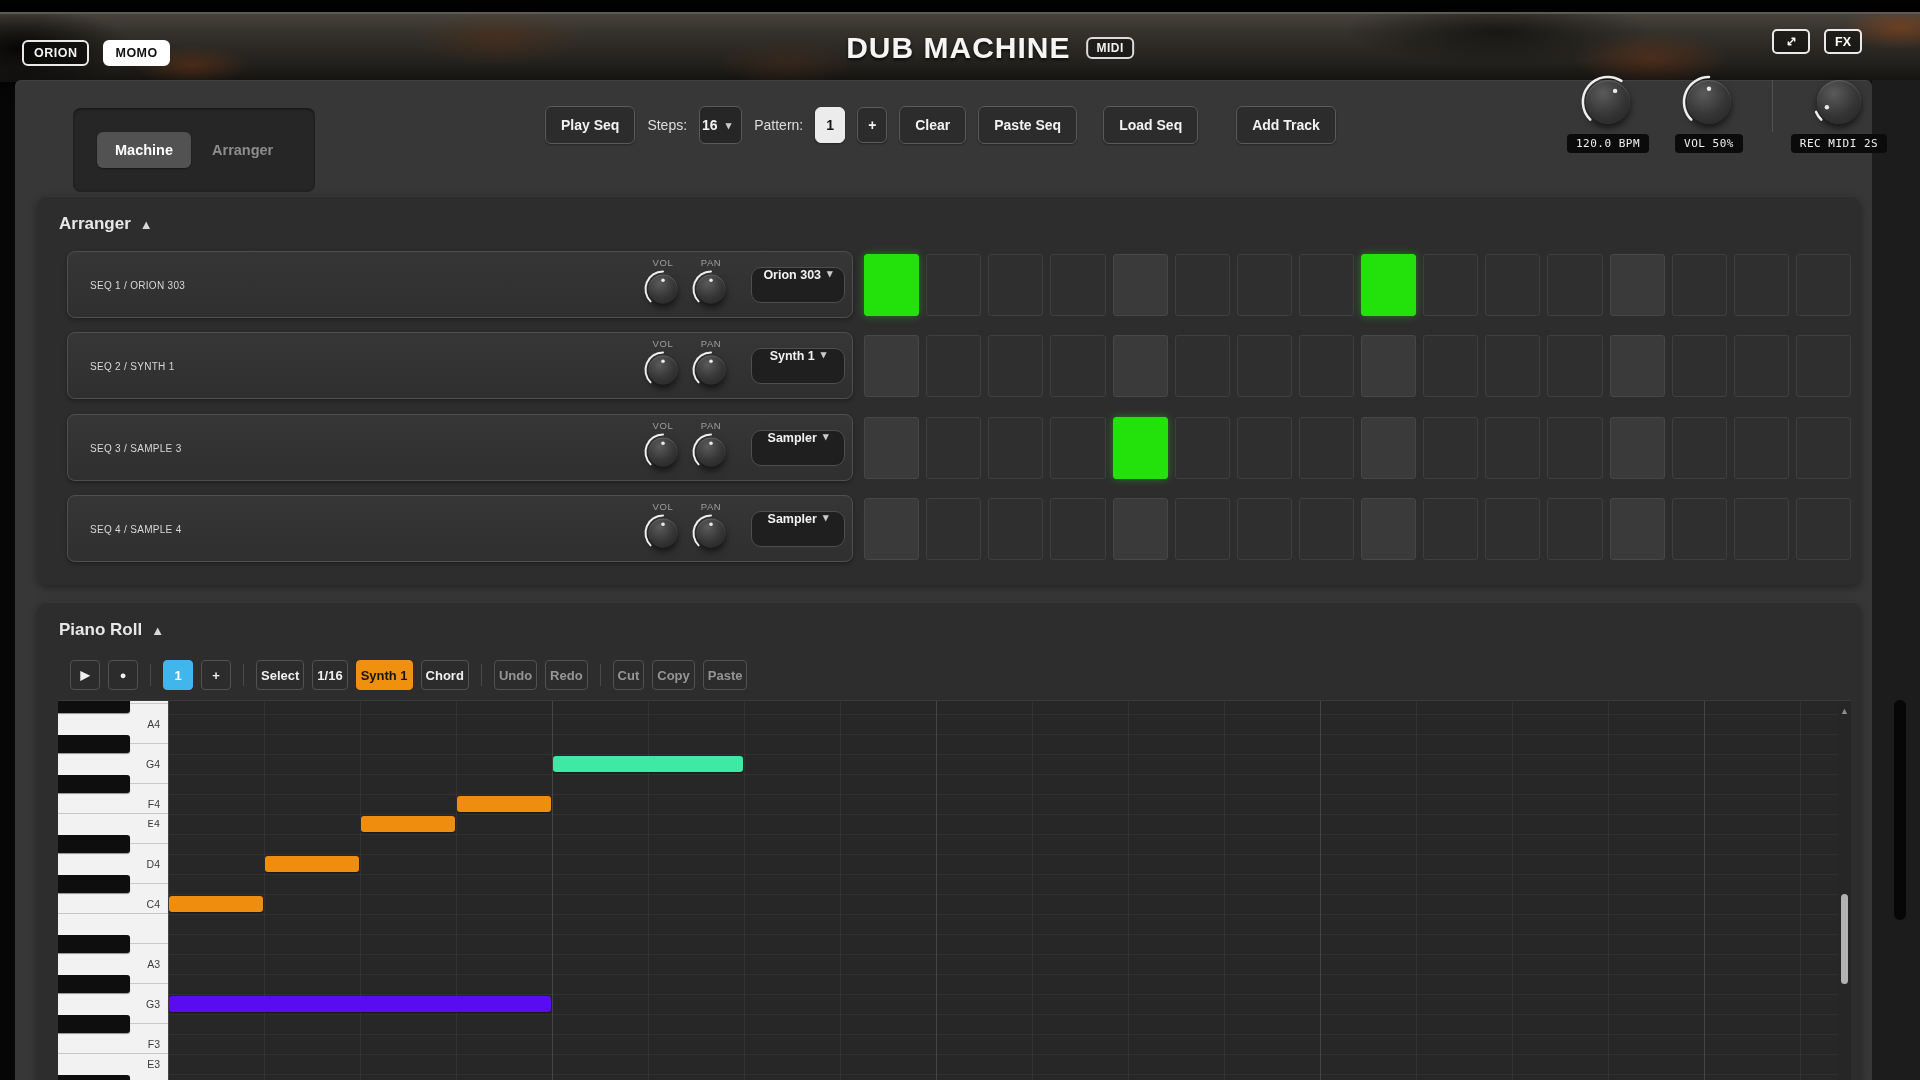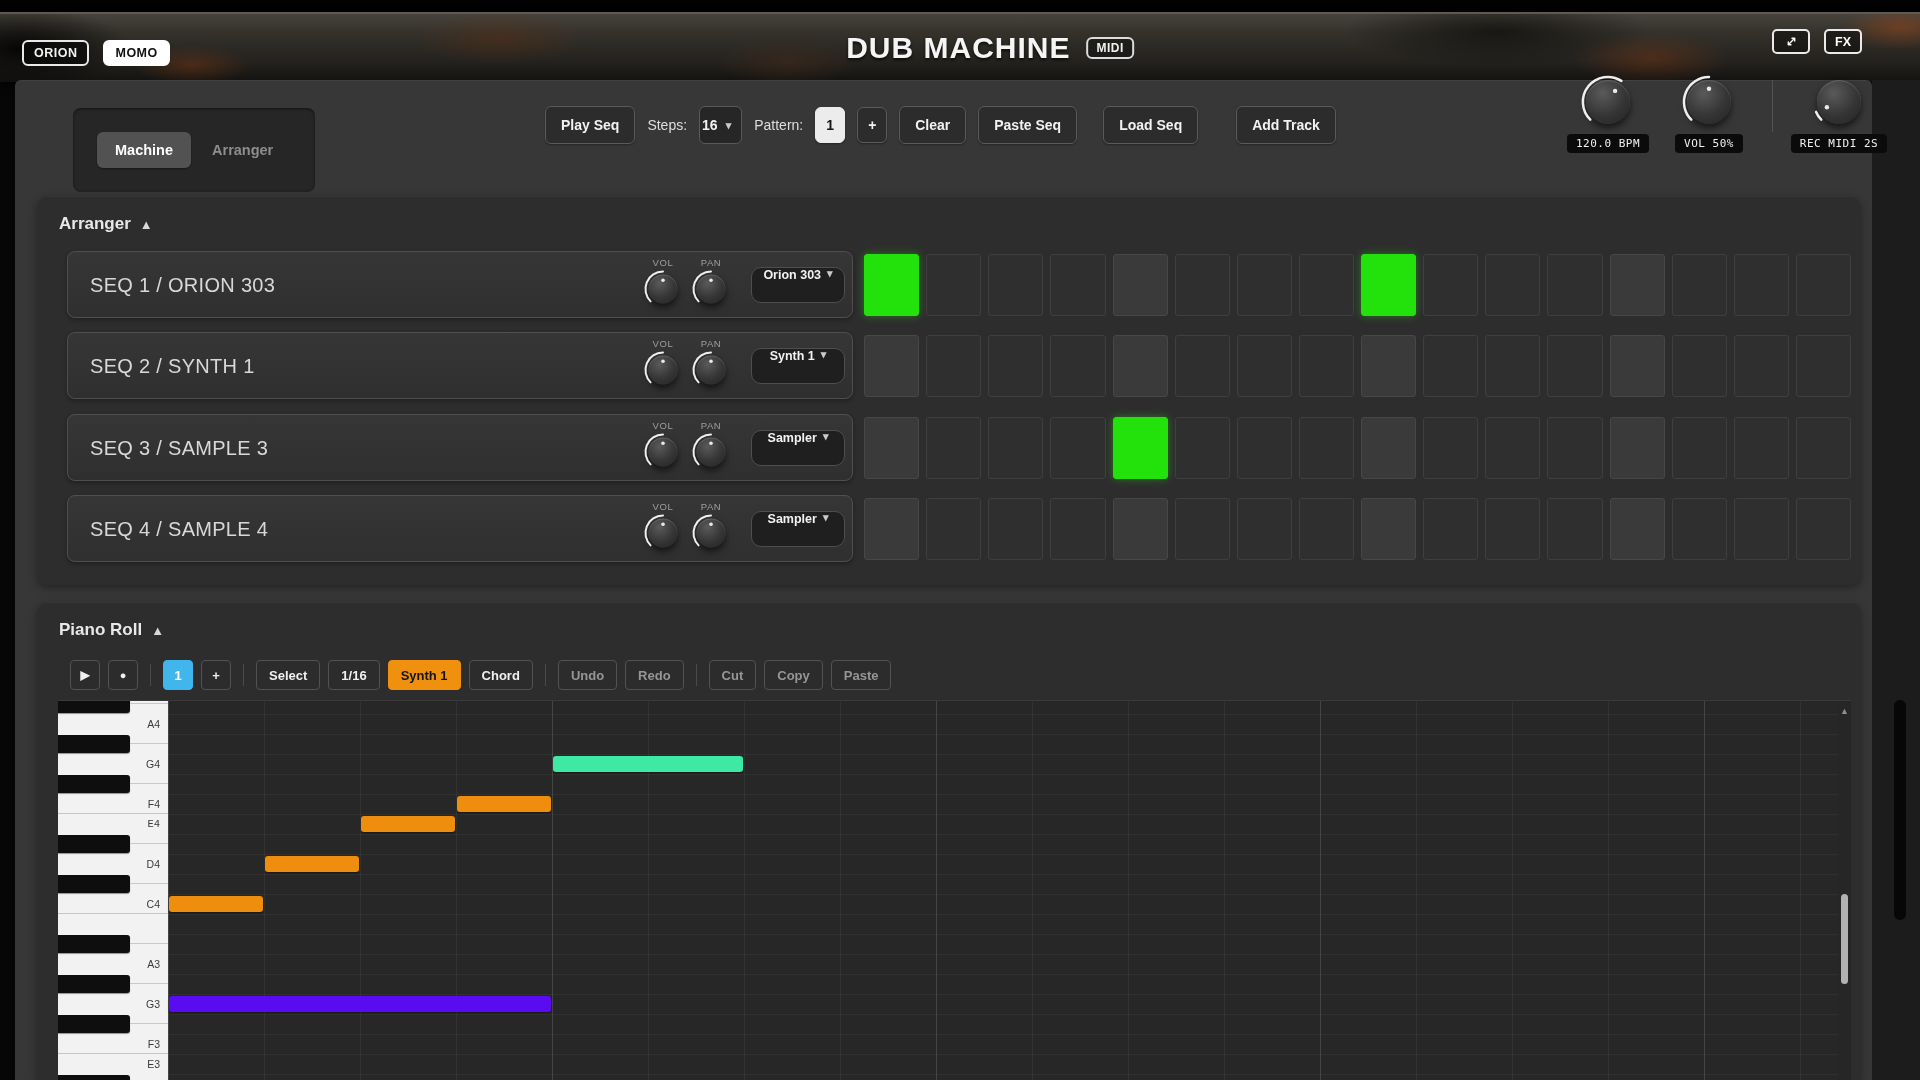--- a/index.html
+++ b/index.html
@@ -81,34 +81,34 @@
   #pr-section{left:37px;top:602px;width:1824px;height:478px;border-radius:10px 10px 0 0;}
   .section-title{position:absolute;left:22px;top:18px;display:flex;align-items:center;gap:9px;
     font-size:17px;font-weight:bold;color:#e8e8e8;cursor:default;}
   .collapse-tri{font-size:13px;color:#d8d8d8;}
 
   
   .seq-row{position:absolute;left:30px;right:10px;height:67px;display:flex;align-items:center;}
   .seq-card{position:relative;width:784px;height:65px;flex:none;border:1px solid #4f4f4f;border-radius:8px;
     background:linear-gradient(180deg,#363636,#2f2f2f);box-shadow:0 2px 4px rgba(0,0,0,.3);}
   .seq-name{position:absolute;left:22px;top:50%;transform:translateY(-50%);
-    font-size:20px;color:#d8d8d8;letter-spacing:.3px;}
+    font-size:10px;color:#d8d8d8;letter-spacing:.3px;}
   .mini-wrap{position:absolute;top:5px;width:44px;display:flex;flex-direction:column;align-items:center;gap:1px;}
   .mini-wrap .mini-label{font-size:9.5px;color:#9e9e9e;letter-spacing:.6px;}
   .inst-select{position:absolute;left:683px;top:15px;width:92px;height:34px;display:flex;
     justify-content:center;gap:6px;background:#1f1f1f;border:1px solid #4e4e4e;
     border-radius:10px;color:#f2f2f2;font-size:12.5px;font-weight:bold;}
   .step-grid{flex:1;margin-left:11px;display:flex;gap:7px;height:62px;}
   .step{flex:1;border-radius:3px;background:#2f2f2f;border:1px solid #3f3f3f;}
   .step.beat{background:#3a3a3a;border-color:#474747;}
   .step.active{background:#23e10b;border-color:#23e10b;box-shadow:0 0 8px rgba(45,255,20,.35);}
 
   
   .pr-toolbar{position:absolute;left:33px;top:59px;height:28px;display:flex;gap:8px;align-items:center;}
-  .pbtn{height:28px;padding:0 12px;display:flex;align-items:center;justify-content:center;
+  .pbtn{height:28px;padding:0 4px;display:flex;align-items:center;justify-content:center;
     background:#2c2c2c;border:1px solid #525252;border-radius:4px;color:#f0f0f0;
     font-size:13px;font-weight:bold;white-space:nowrap;}
   .pbtn.sq{width:28px;padding:0;}
   .pbtn.blue{background:#41b6ec;border-color:#41b6ec;color:#fff;}
   .pbtn.orange{background:#f0900f;border-color:#f0900f;color:#151515;}
   .pbtn.gray{color:#969696;}
   .p-divider{width:1px;height:22px;background:#4a4a4a;margin:0 4px;}
   .play-glyph{font-size:12px;line-height:1;} .rec-glyph{font-size:11px;line-height:1;}
 
   .pr-canvas{position:absolute;left:21px;top:98px;width:1793px;bottom:0;background:#262626;

